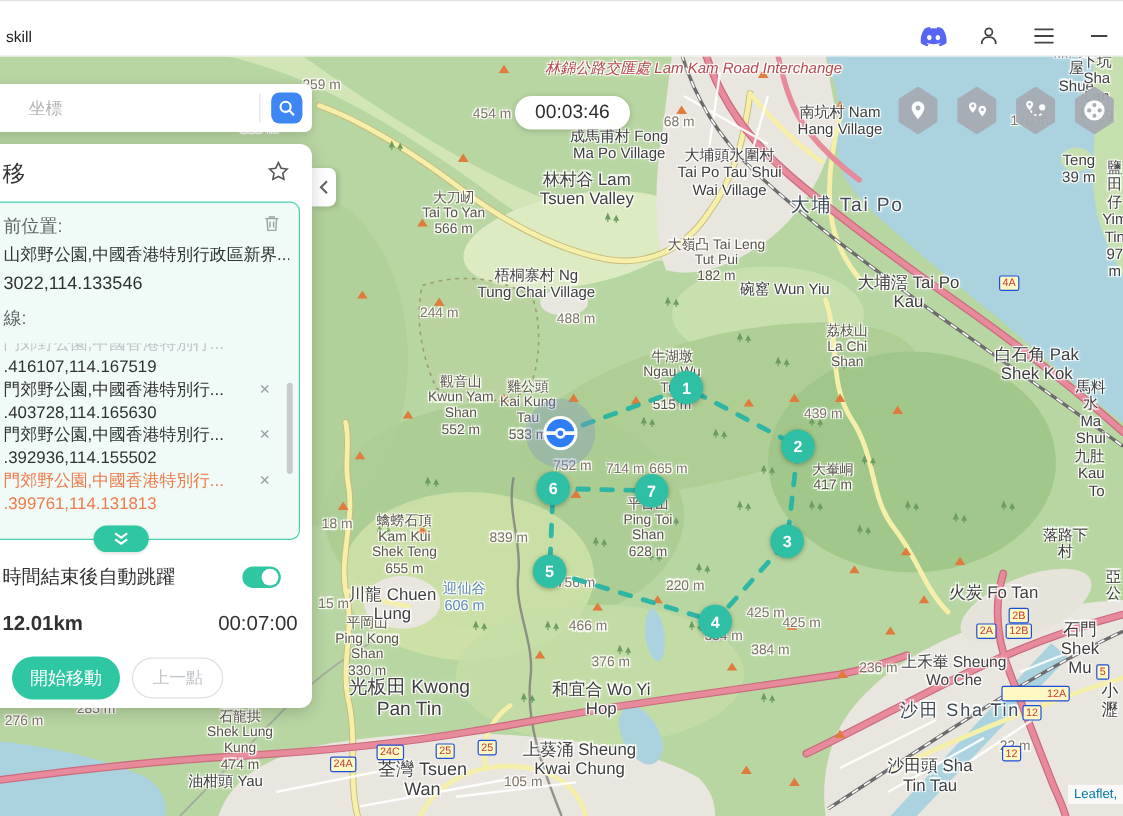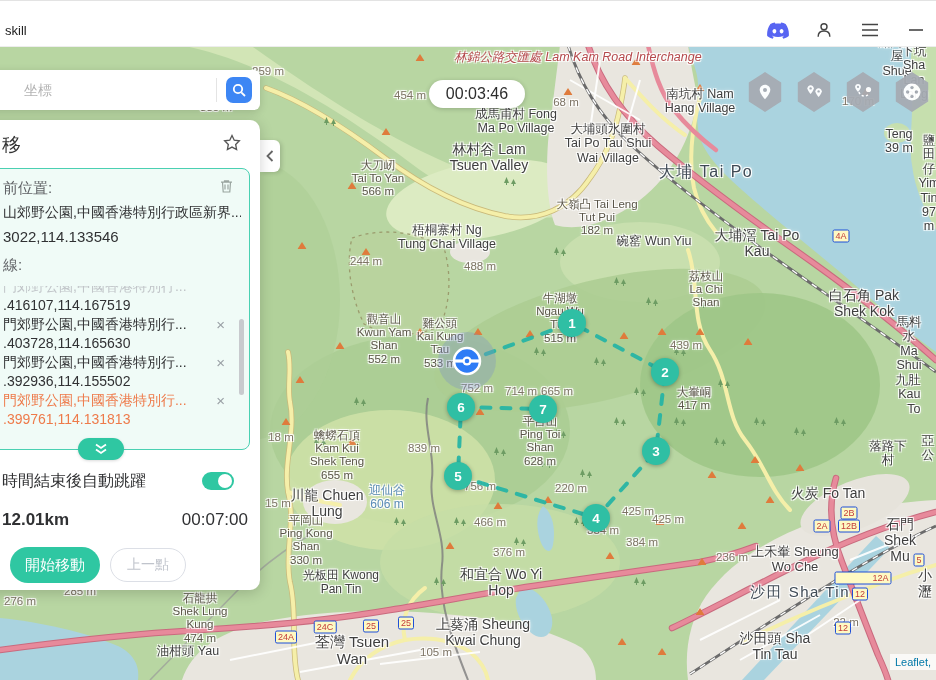--- a/index.html
+++ b/index.html
@@ -273,21 +273,21 @@
 Kau</div>
         <div class="map-label peak" style="left: 706px; top: 290px;">荔枝山
 La Chi
 Shan</div>
         <div class="map-label place" style="left: 864px; top: 303px; font-size: 14px;">白石角 Pak
 Shek Kok</div>
         <div class="map-label place" style="left: 909px; top: 344px;">馬料水 Ma
 Shui</div>
         <div class="map-label place" style="left: 905px; top: 395px; text-align: right;">九肚 Kau To</div>
         <div class="map-label place" style="left: 888px; top: 453px;">落路下村</div>
-        <div class="map-label place" style="left: 928px; top: 448px;">亞公</div>
+        <div class="map-label place" style="left: 928px; top: 488px;">亞公</div>
         <div class="map-label place" style="left: 447px; top: 237px;">梧桐寨村 Ng
 Tung Chai Village</div>
         <div class="map-label peak" style="left: 378px; top: 179px;">大刀屻
 Tai To Yan
 566 m</div>
         <div class="map-label peak" style="left: 597px; top: 218px;">大嶺凸 Tai Leng
 Tut Pui
 182 m</div>
         <div class="map-label peak" style="left: 384px; top: 339px;">觀音山
 Kwun Yam
@@ -316,21 +316,21 @@
         <div class="map-label peak" style="left: 200px; top: 618px;">石龍拱
 Shek Lung
 Kung
 474 m</div>
         <div class="map-label peak" style="left: 306px; top: 540px;">平岡山
 Ping Kong
 Shan
 330 m</div>
         <div class="map-label place" style="left: 327px; top: 503px; font-size: 14px;">川龍 Chuen
 Lung</div>
-        <div class="map-label place" style="left: 341px; top: 583px; font-size: 12px;">光板田 Kwong
+        <div class="map-label place" style="left: 341px; top: 583px; font-size: 16px;">光板田 Kwong
 Pan Tin</div>
         <div class="map-label place" style="left: 501px; top: 582px; font-size: 14px;">和宜合 Wo Yi
 Hop</div>
         <div class="map-label place" style="left: 483px; top: 632px; font-size: 14px;">上葵涌 Sheung
 Kwai Chung</div>
         <div class="map-label place" style="left: 352px; top: 650px; font-size: 15px;">荃灣 Tsuen
 Wan</div>
         <div class="map-label place" style="left: 188px; top: 651px;">油柑頭 Yau</div>
         <div class="map-label place" style="left: 828px; top: 493px; font-size: 14px;">火炭 Fo Tan</div>
         <div class="map-label place" style="left: 900px; top: 540px; font-size: 14px;">石門 Shek Mu</div>

